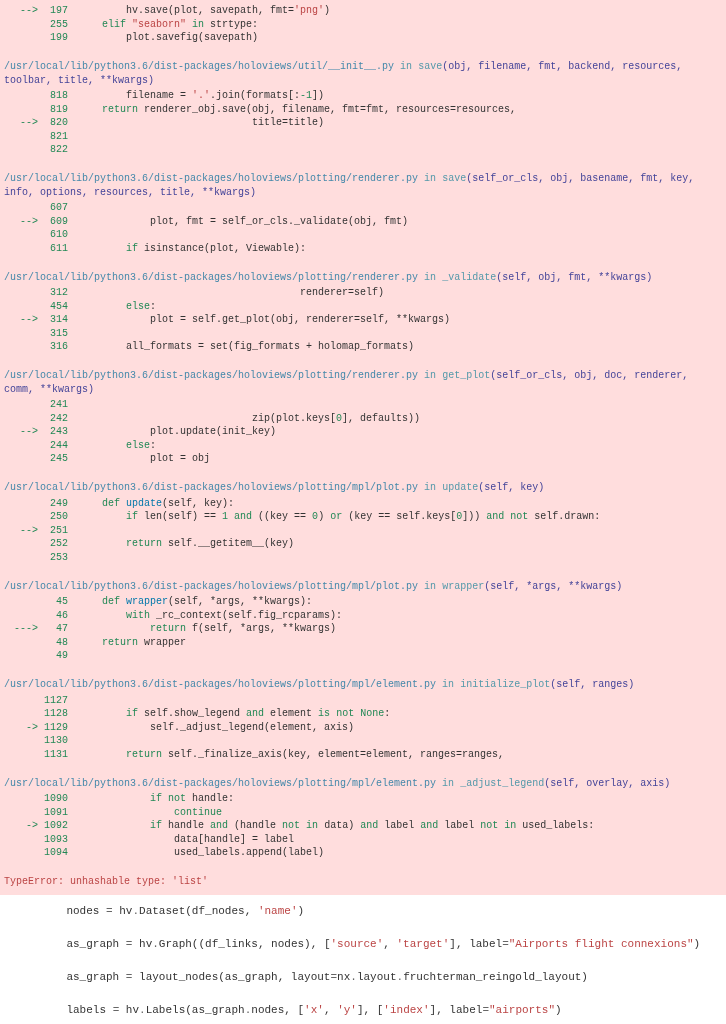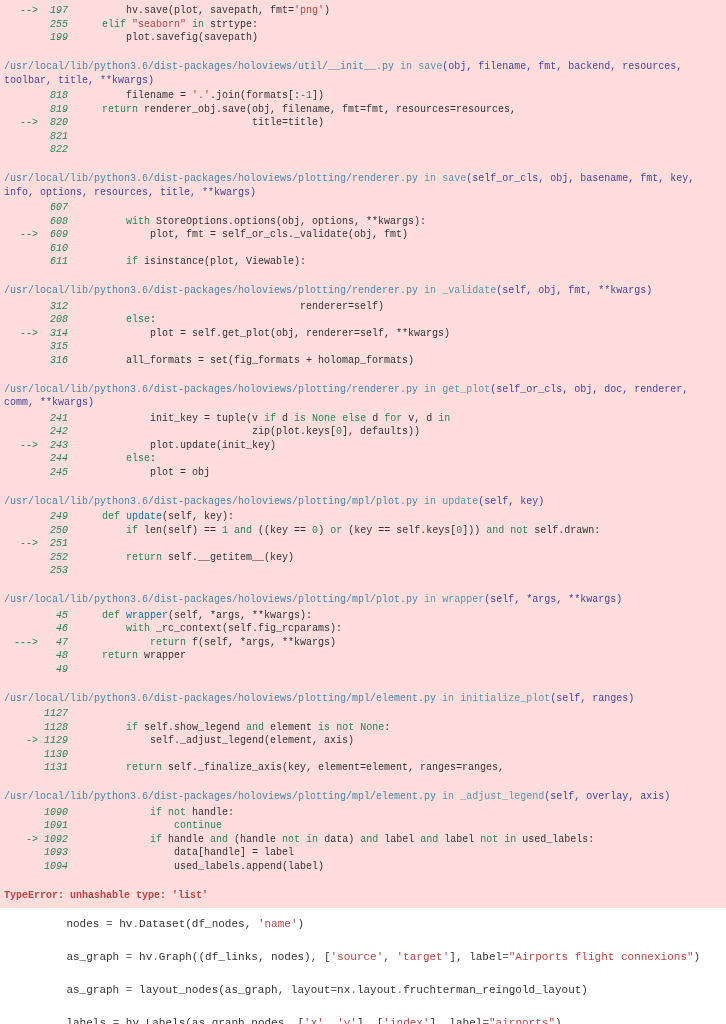--- a/index.html
+++ b/index.html
@@ -23,33 +23,32 @@
   .frame-header .path { color: #4488aa; }
   .frame-header .func { color: #5599aa; }
   .frame-header .arg  { color: #449; }
 
   .code-line {
     display: flex;
     white-space: pre;
     padding: 0 4px;
   }
   .arrow { width: 34px; text-align: right; color: #228855; }
-  .ln    { width: 30px; text-align: right; color: #228855; padding-right: 10px; font-style: italic;}
+  .ln    { width: 30px; text-align: right; color: #228855; padding-right: 10px;}
   .src   { flex:1; color:#333; }
 
   .k-def  { color:#228855; }
   .k-blue { color:#0077aa; }
   .k-str  { color:#bb4444;margin-top:16px; }
   .k-num  { color:#228855; }
   .k-none { color:#228855;}
 
   .error-line {
     padding: 2px 4px;
     color: #bb4444;
-    font-weight: bold;
   }
 
   
   .source {
     padding: 8px 40px;
     font-size: 11px;
     line-height: 1.5;
   }
   .source .py-line { white-space: pre; }
   .s-op    { color:#666; }
@@ -72,38 +71,37 @@
   <div class="code-line"><span class="arrow"></span><span class="ln">818</span><span class="src">        filename = <span class="k-str">'.'</span>.join(formats[:<span class="k-num">-1</span>])</span></div>
   <div class="code-line"><span class="arrow"></span><span class="ln">819</span><span class="src">    <span class="k-def">return</span> renderer_obj.save(obj, filename, fmt=fmt, resources=resources,</span></div>
   <div class="code-line"><span class="arrow">--&gt;</span><span class="ln">820</span><span class="src">                             title=title)</span></div>
   <div class="code-line"><span class="arrow"></span><span class="ln">821</span><span class="src"></span></div>
   <div class="code-line"><span class="arrow"></span><span class="ln">822</span><span class="src"></span></div>
   <br>
 
   
   <div class="frame-header"><span class="path">/usr/local/lib/python3.6/dist-packages/holoviews/plotting/renderer.py</span> <span>in</span> <span class="func">save</span><span class="arg">(self_or_cls, obj, basename, fmt, key, info, options, resources, title, **kwargs)</span></div>
   <div class="code-line"><span class="arrow"></span><span class="ln">607</span><span class="src"></span></div>
-  <div class="code-line"><span class="arrow"></span><span class="ln">608</span><span class="src">        <span class="k-def">with</span> StoreOptions.options(obj, options, **kwargs):</span></div>
   <div class="code-line"><span class="arrow">--&gt;</span><span class="ln">609</span><span class="src">            plot, fmt = self_or_cls._validate(obj, fmt)</span></div>
   <div class="code-line"><span class="arrow"></span><span class="ln">610</span><span class="src"></span></div>
   <div class="code-line"><span class="arrow"></span><span class="ln">611</span><span class="src">        <span class="k-def">if</span> isinstance(plot, Viewable):</span></div>
   <br>
 
   
   <div class="frame-header"><span class="path">/usr/local/lib/python3.6/dist-packages/holoviews/plotting/renderer.py</span> <span>in</span> <span class="func">_validate</span><span class="arg">(self, obj, fmt, **kwargs)</span></div>
   <div class="code-line"><span class="arrow"></span><span class="ln">312</span><span class="src">                                     renderer=self)</span></div>
-  <div class="code-line"><span class="arrow"></span><span class="ln">208</span><span class="src">        <span class="k-def">else</span>:</span></div>
+  <div class="code-line"><span class="arrow"></span><span class="ln">454</span><span class="src">        <span class="k-def">else</span>:</span></div>
   <div class="code-line"><span class="arrow">--&gt;</span><span class="ln">314</span><span class="src">            plot = self.get_plot(obj, renderer=self, **kwargs)</span></div>
   <div class="code-line"><span class="arrow"></span><span class="ln">315</span><span class="src"></span></div>
   <div class="code-line"><span class="arrow"></span><span class="ln">316</span><span class="src">        all_formats = set(fig_formats + holomap_formats)</span></div>
   <br>
 
   
   <div class="frame-header"><span class="path">/usr/local/lib/python3.6/dist-packages/holoviews/plotting/renderer.py</span> <span>in</span> <span class="func">get_plot</span><span class="arg">(self_or_cls, obj, doc, renderer, comm, **kwargs)</span></div>
-  <div class="code-line"><span class="arrow"></span><span class="ln">241</span><span class="src">            init_key = tuple(v <span class="k-def">if</span> d <span class="k-def">is</span> <span class="k-none">None</span> <span class="k-def">else</span> d <span class="k-def">for</span> v, d <span class="k-def">in</span></span></div>
+  <div class="code-line"><span class="arrow"></span><span class="ln">241</span></div>
   <div class="code-line"><span class="arrow"></span><span class="ln">242</span><span class="src">                             zip(plot.keys[<span class="k-num">0</span>], defaults))</span></div>
   <div class="code-line"><span class="arrow">--&gt;</span><span class="ln">243</span><span class="src">            plot.update(init_key)</span></div>
   <div class="code-line"><span class="arrow"></span><span class="ln">244</span><span class="src">        <span class="k-def">else</span>:</span></div>
   <div class="code-line"><span class="arrow"></span><span class="ln">245</span><span class="src">            plot = obj</span></div>
   <br>
 
   
   <div class="frame-header"><span class="path">/usr/local/lib/python3.6/dist-packages/holoviews/plotting/mpl/plot.py</span> <span>in</span> <span class="func">update</span><span class="arg">(self, key)</span></div>
   <div class="code-line"><span class="arrow"></span><span class="ln">249</span><span class="src">    <span class="k-def">def</span> <span class="k-blue">update</span>(self, key):</span></div>
   <div class="code-line"><span class="arrow"></span><span class="ln">250</span><span class="src">        <span class="k-def">if</span> len(self) == <span class="k-num">1</span> <span class="k-def">and</span> ((key == <span class="k-num">0</span>) <span class="k-def">or</span> (key == self.keys[<span class="k-num">0</span>])) <span class="k-def">and</span> <span class="k-def">not</span> self.drawn:</span></div>

